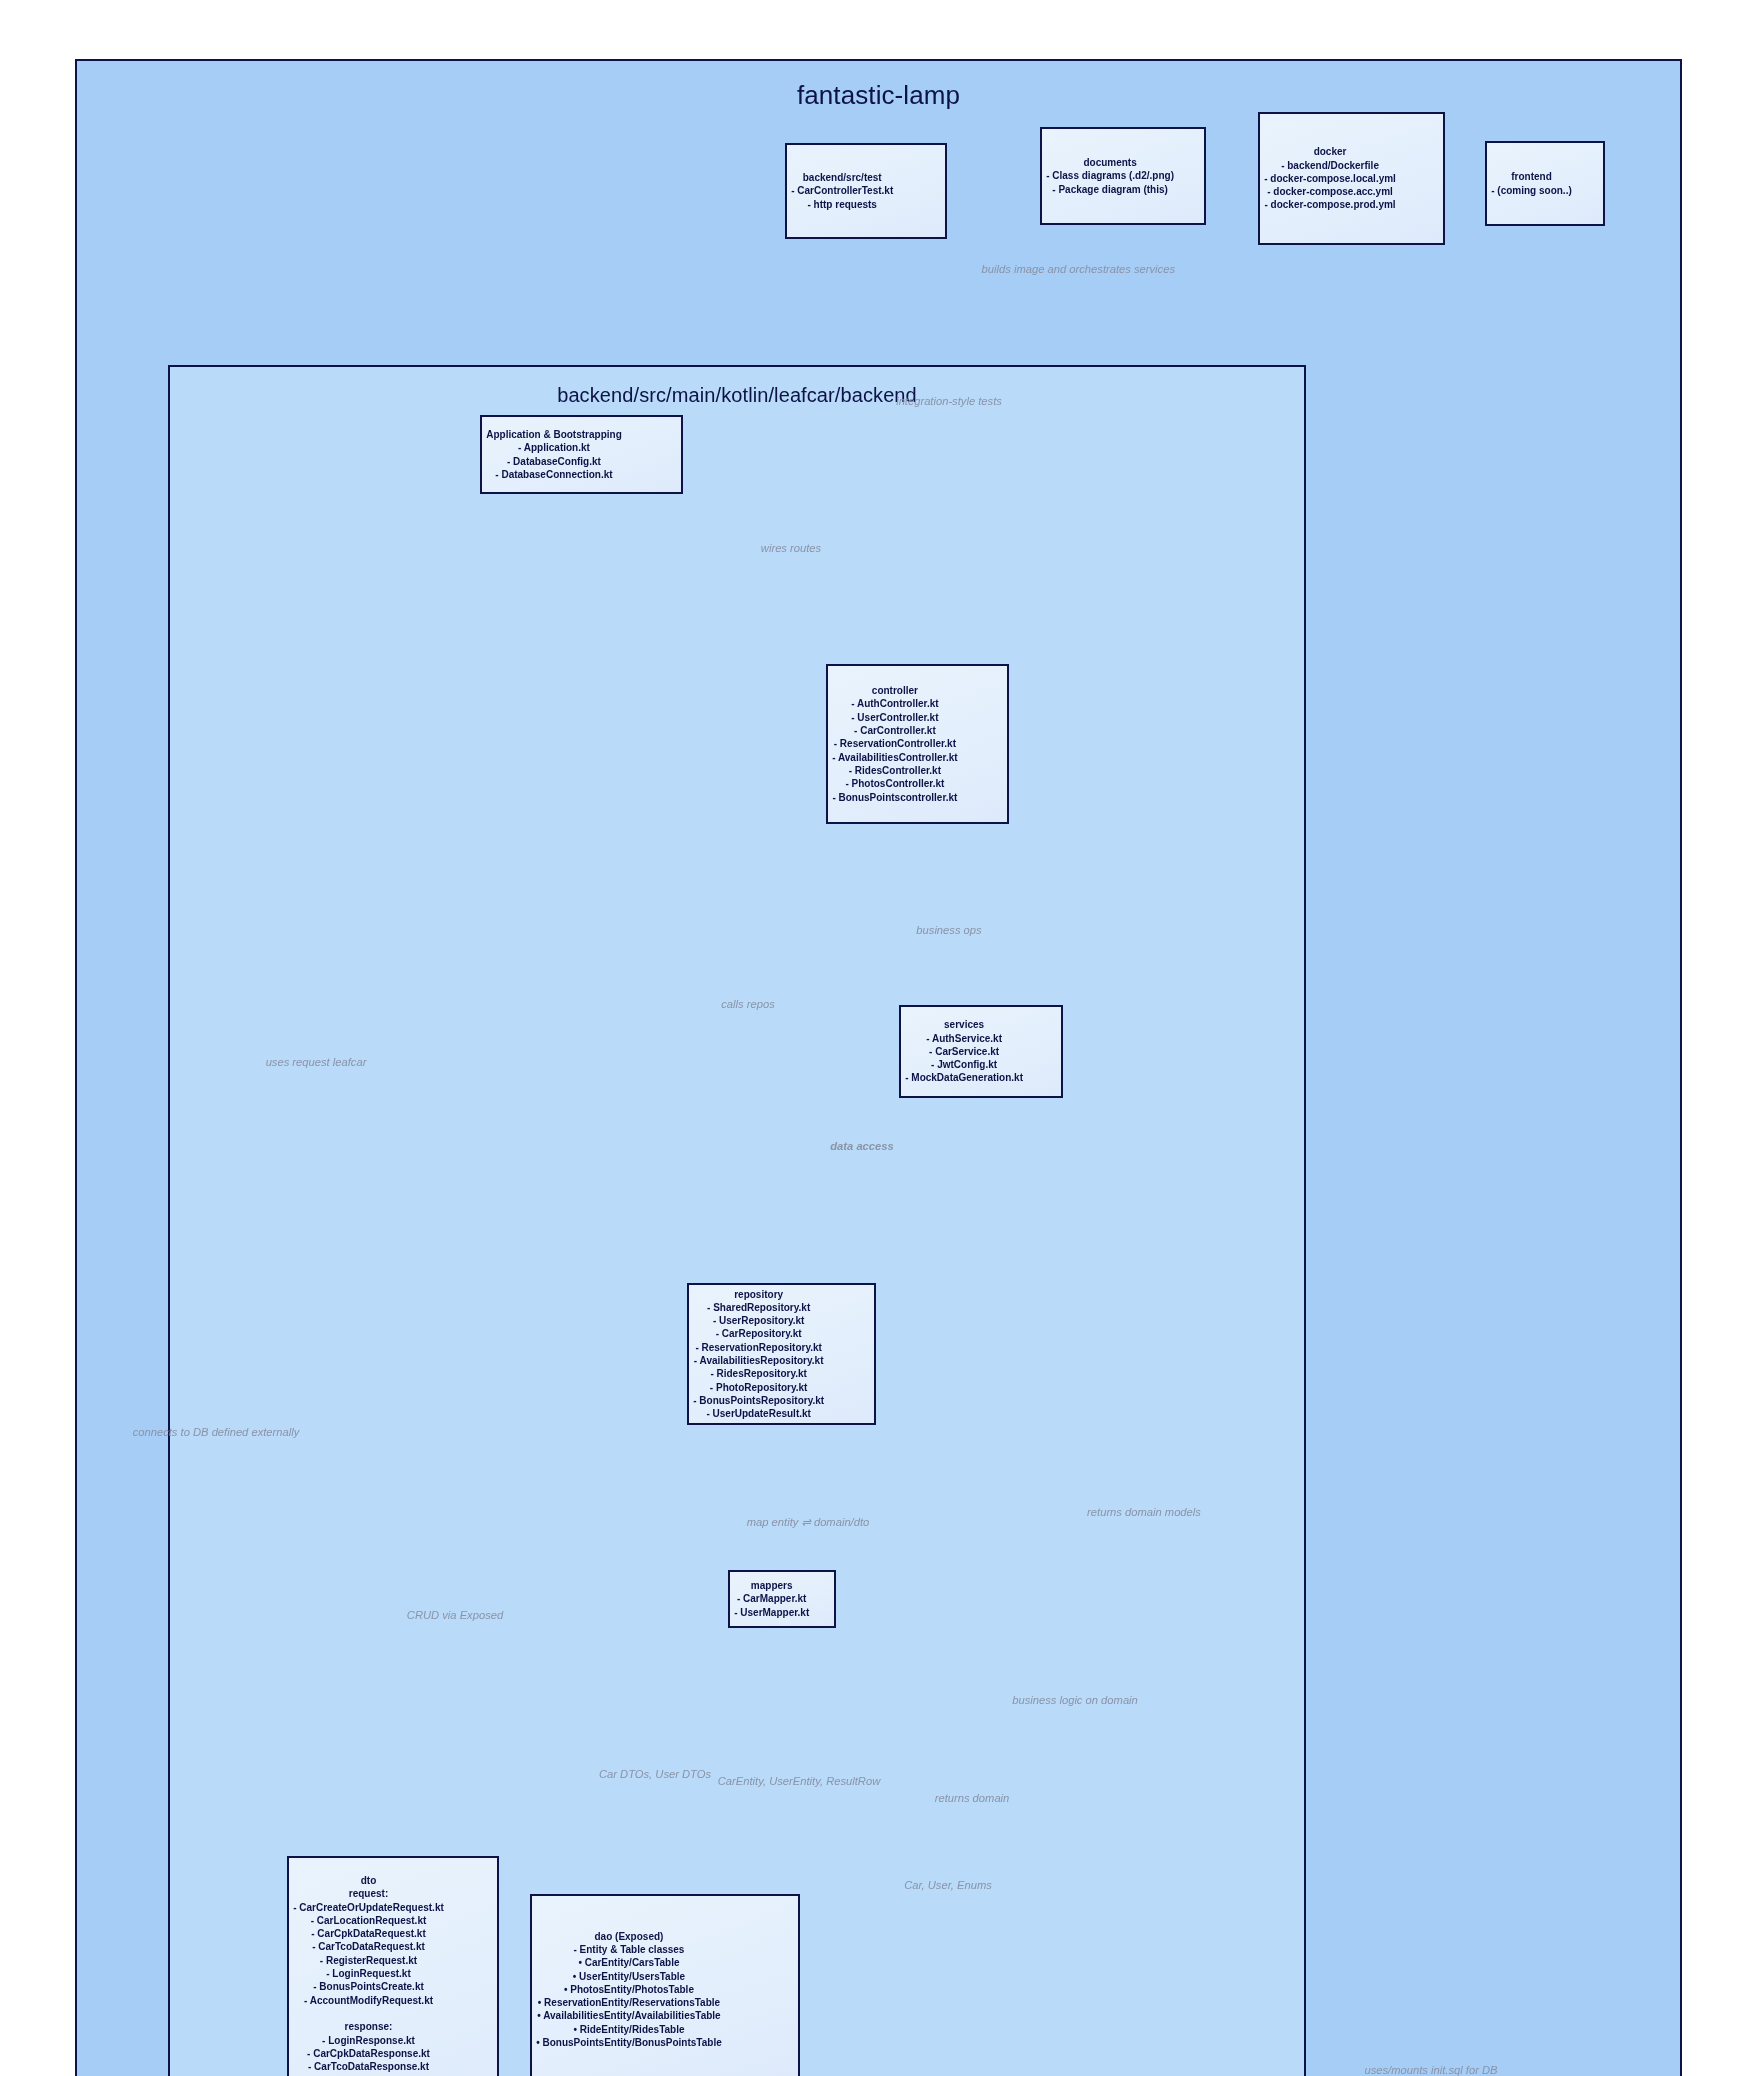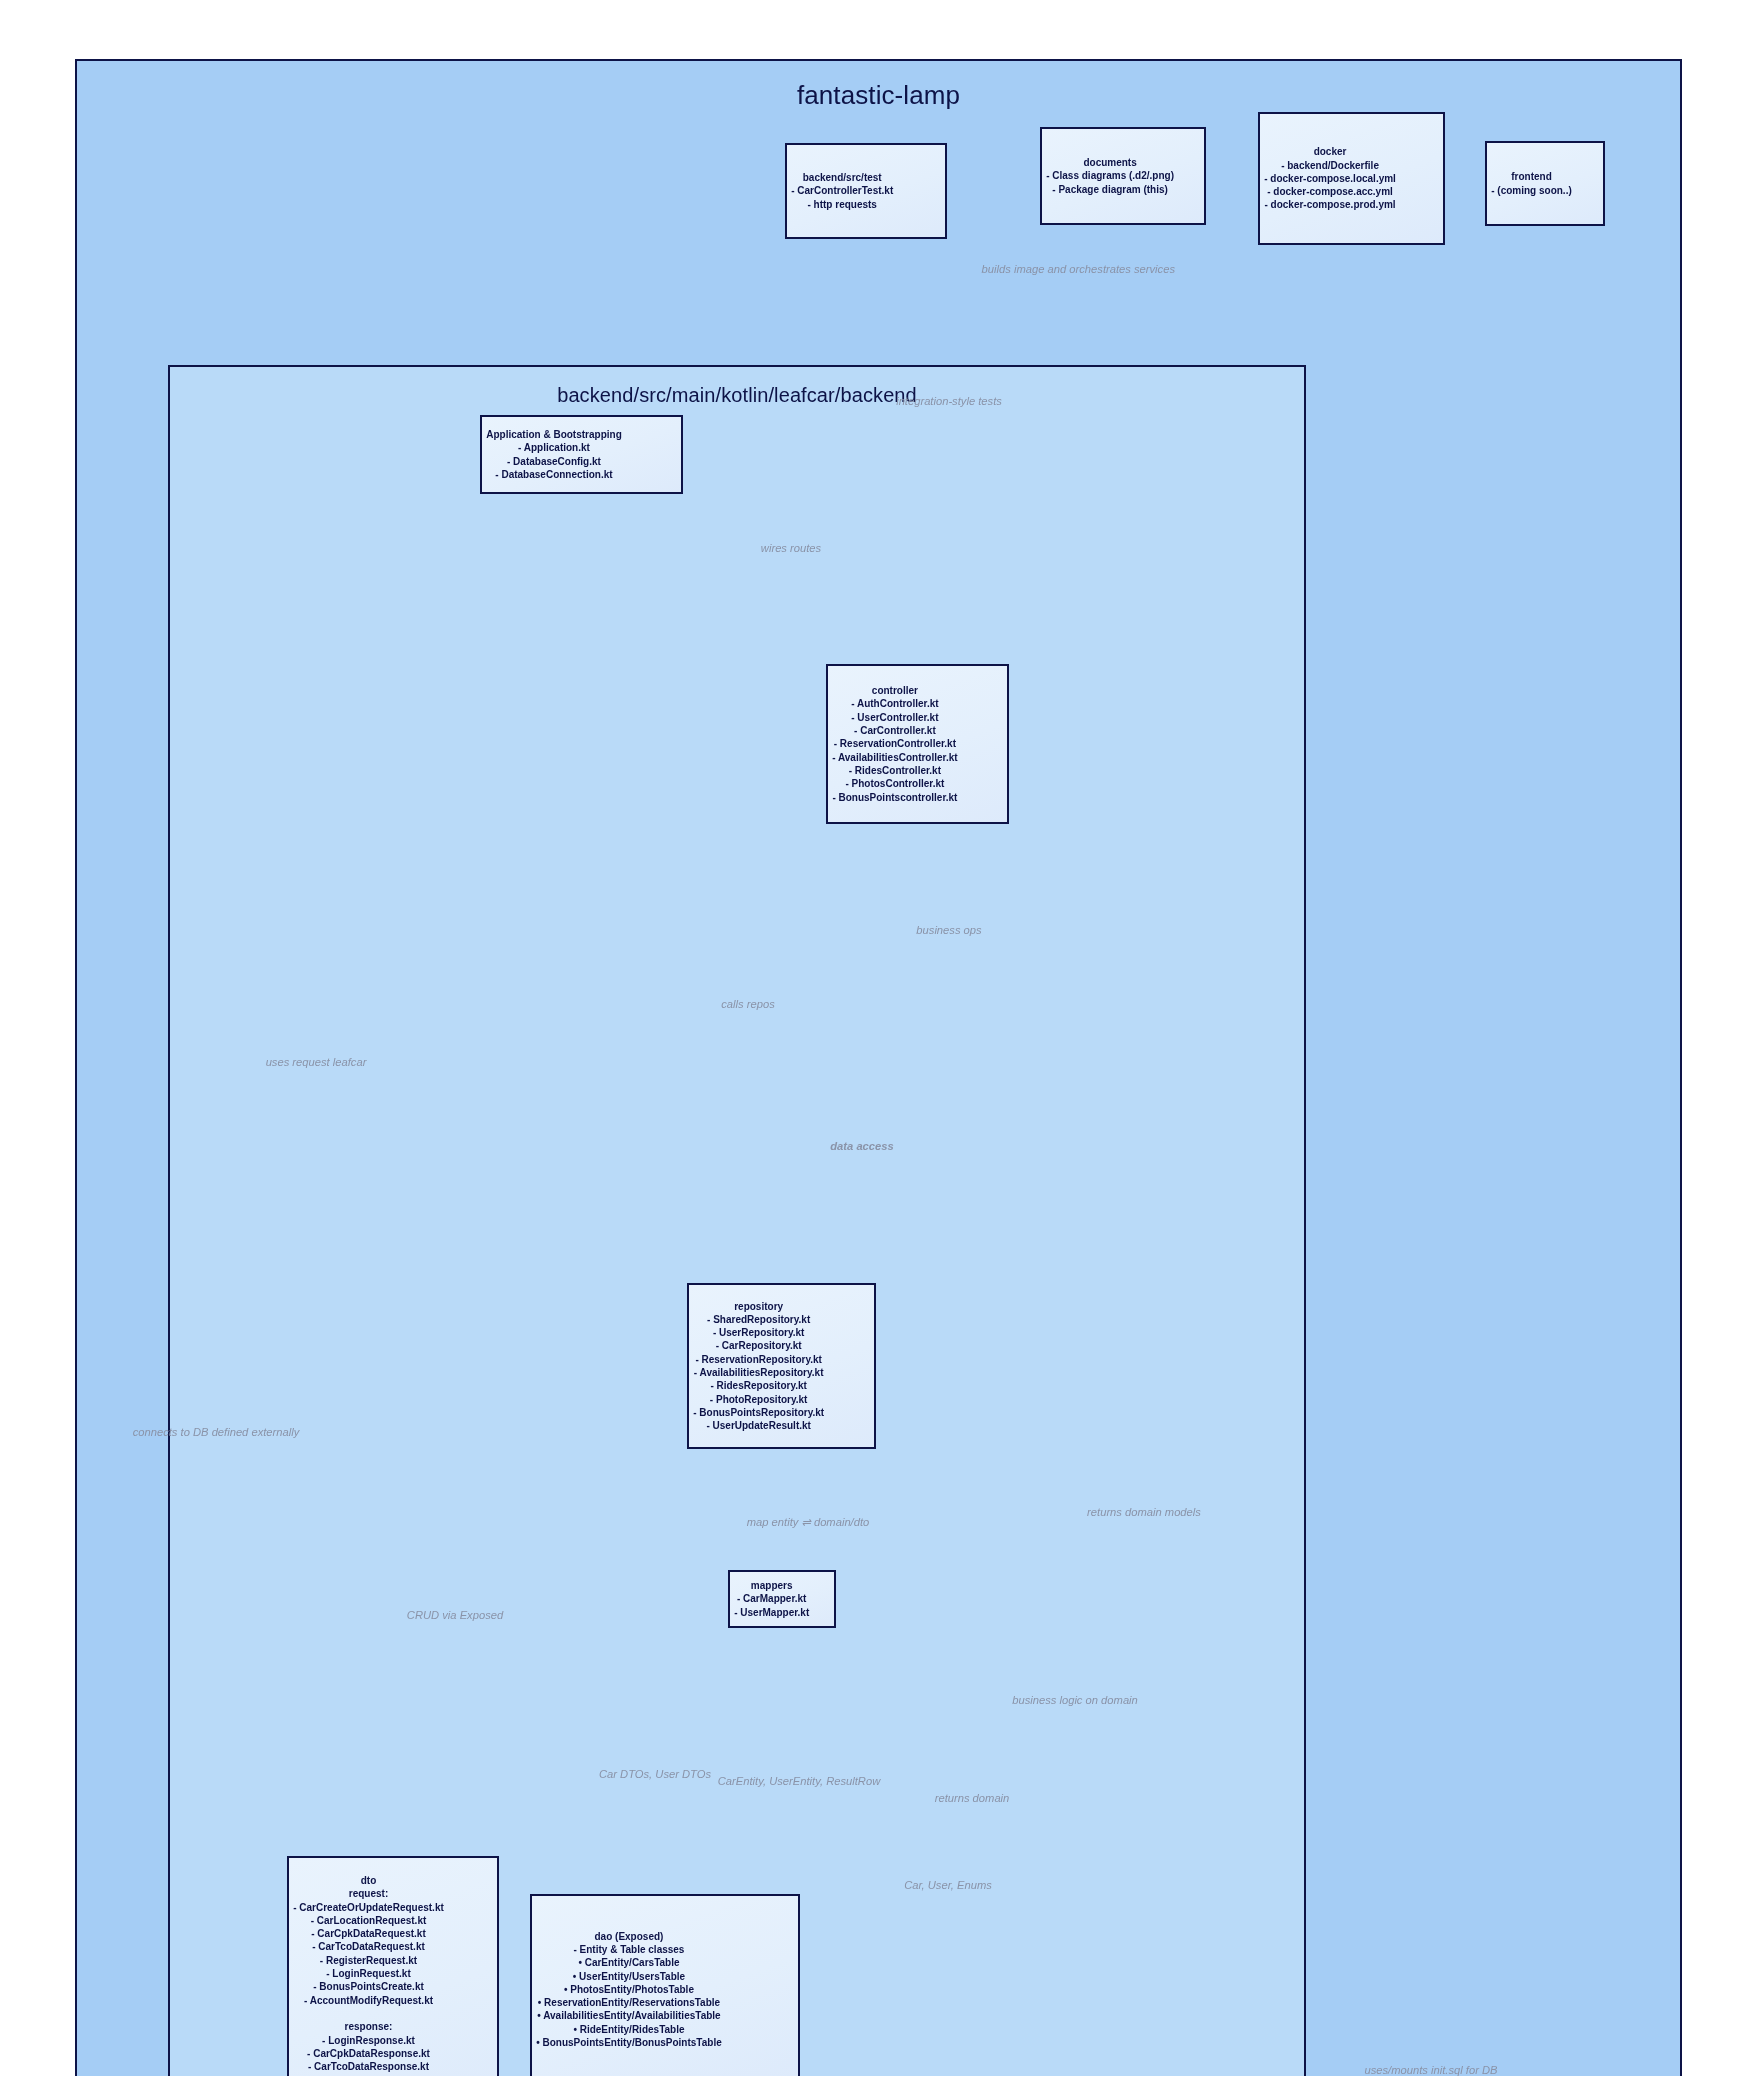--- a/index.html
+++ b/index.html
@@ -146,22 +146,29 @@
 - AuthController.kt
 - UserController.kt
 - CarController.kt
 - ReservationController.kt
 - AvailabilitiesController.kt
 - RidesController.kt
 - PhotosController.kt
 - BonusPointscontroller.kt</span>
   </div>
 
-
-  <div class="node" style="left:687px;top:1283px;width:189px;height:166px;font-size:10px;">
+  <div class="node" style="left:899px;top:1005px;width:164px;height:93px;font-size:10px;">
+    <span class="txt">services
+- AuthService.kt
+- CarService.kt
+- JwtConfig.kt
+- MockDataGeneration.kt</span>
+  </div>
+
+  <div class="node" style="left:687px;top:1283px;width:189px;height:142px;font-size:10px;">
     <span class="txt">repository
 - SharedRepository.kt
 - UserRepository.kt
 - CarRepository.kt
 - ReservationRepository.kt
 - AvailabilitiesRepository.kt
 - RidesRepository.kt
 - PhotoRepository.kt
 - BonusPointsRepository.kt
 - UserUpdateResult.kt</span>

